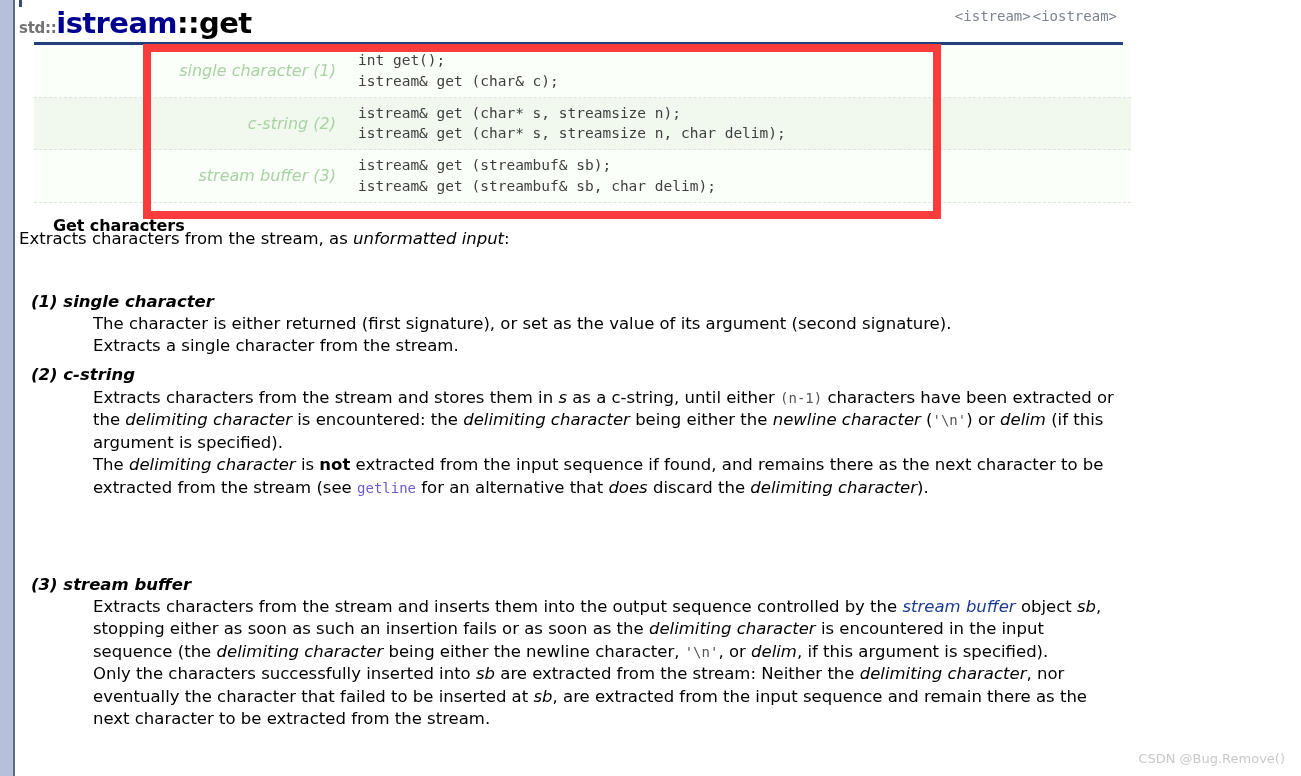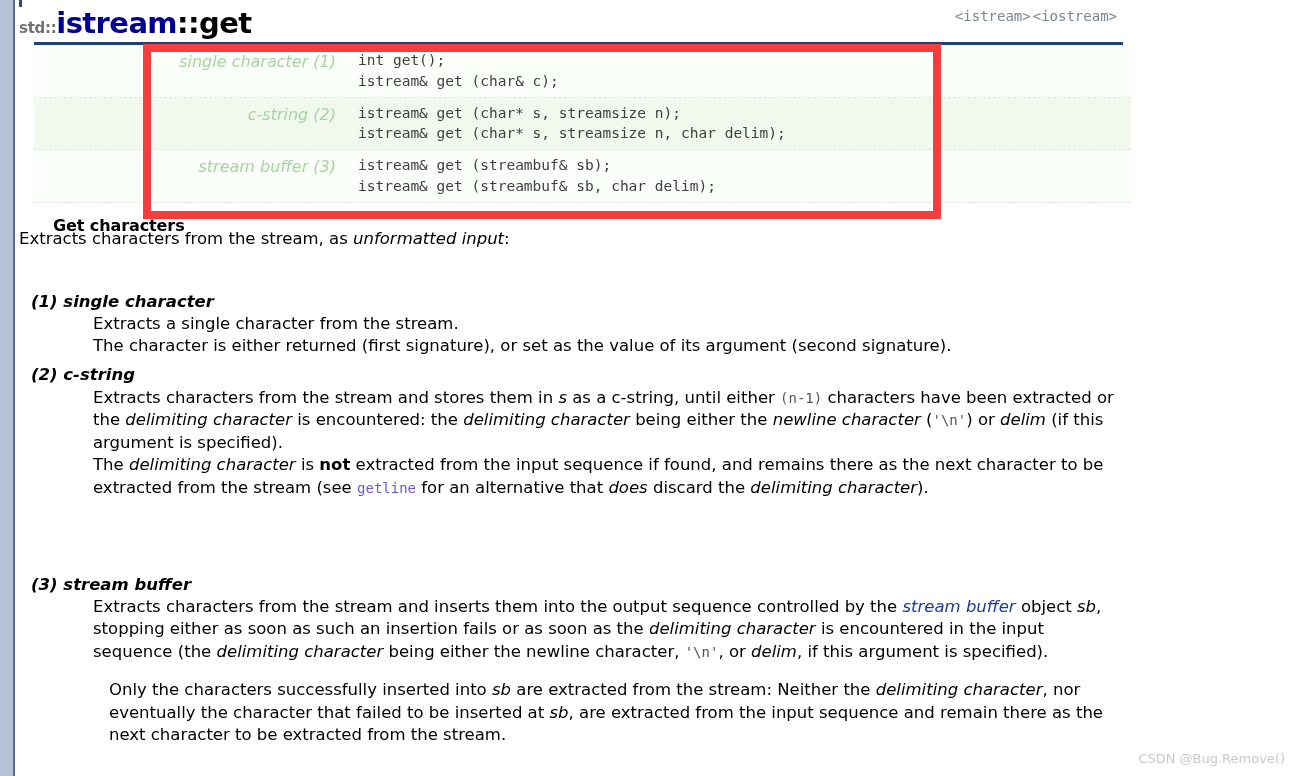--- a/index.html
+++ b/index.html
@@ -81,21 +81,21 @@
   }
 
   
   .sig-table {
     position: absolute;
     left: 19px; top: 45px;
     width: 1097px;
   }
   .sig-row {
     display: flex;
-    align-items: flex-start;
+    align-items: center;
     border-bottom: 1px dashed #dfe5dc;
   }
   .sig-row.odd  { background: #fbfff9; }
   .sig-row.even { background: #f1f9ee; }
   .sig-label {
     width: 312px;
     flex: 0 0 312px;
     text-align: right;
     padding: 6px 10px 6px 0;
     font-style: italic;
@@ -237,32 +237,32 @@
     </div>
 
     <div class="red-box"></div>
 
     <div class="section-h" id="h-get-characters">Get characters</div>
 
     <div class="para" id="p-intro"><span>Extracts characters from the stream, as </span><i>unformatted input</i><span>:</span></div>
 
     <div class="sub-head" id="h1"><span>(1)</span>&nbsp;<span>single character</span></div>
     <div class="sub-body" id="b1">
+      <div>The character is either returned (first signature), or set as the value of its argument (second signature).</div>
       <div>Extracts a single character from the stream.</div>
-      <div>The character is either returned (first signature), or set as the value of its argument (second signature).</div>
     </div>
 
     <div class="sub-head" id="h2"><span>(2)</span>&nbsp;<span>c-string</span></div>
     <div class="sub-body" id="b2">
       <p style="margin:0">Extracts characters from the stream and stores them in <i>s</i> as a c-string, until either <span class="code">(n-1)</span> characters have been extracted or the <i>delimiting character</i> is encountered: the <i>delimiting character</i> being either the <i>newline character</i> (<span class="code">'\n'</span>) or <i>delim</i> (if this argument is specified).</p>
       <p style="margin:0">The <i>delimiting character</i> is <b>not</b> extracted from the input sequence if found, and remains there as the next character to be extracted from the stream (see <a href="#" class="lnk-code">getline</a> for an alternative that <i>does</i> discard the <i>delimiting character</i>).</p>
     </div>
 
     <div class="sub-head" id="h3"><span>(3)</span>&nbsp;<span>stream buffer</span></div>
     <div class="sub-body" id="b3">
       <p style="margin:0">Extracts characters from the stream and inserts them into the output sequence controlled by the <a href="#" class="lnk" style="font-style:italic">stream buffer</a> object <i>sb</i>, stopping either as soon as such an insertion fails or as soon as the <i>delimiting character</i> is encountered in the input sequence (the <i>delimiting character</i> being either the newline character, <span class="code">'\n'</span>, or <i>delim</i>, if this argument is specified).</p>
-      <p style="margin:16px">Only the characters successfully inserted into <i>sb</i> are extracted from the stream: Neither the <i>delimiting character</i>, nor eventually the character that failed to be inserted at <i>sb</i>, are extracted from the input sequence and remain there as the next character to be extracted from the stream.</p>
+      <p style="margin:0">Only the characters successfully inserted into <i>sb</i> are extracted from the stream: Neither the <i>delimiting character</i>, nor eventually the character that failed to be inserted at <i>sb</i>, are extracted from the input sequence and remain there as the next character to be extracted from the stream.</p>
     </div>
 
     <div class="watermark">CSDN @Bug.Remove()</div>
 
   </div>
 </div>
 
 </body></html>

